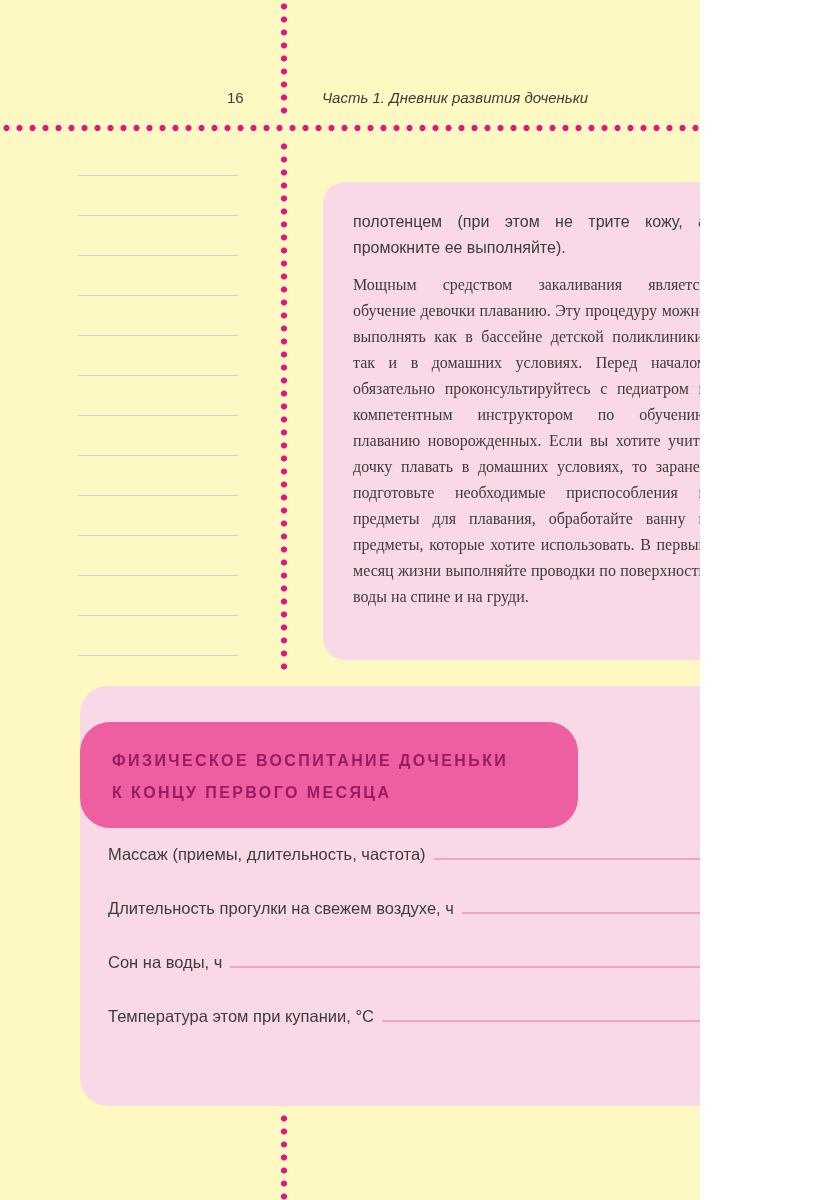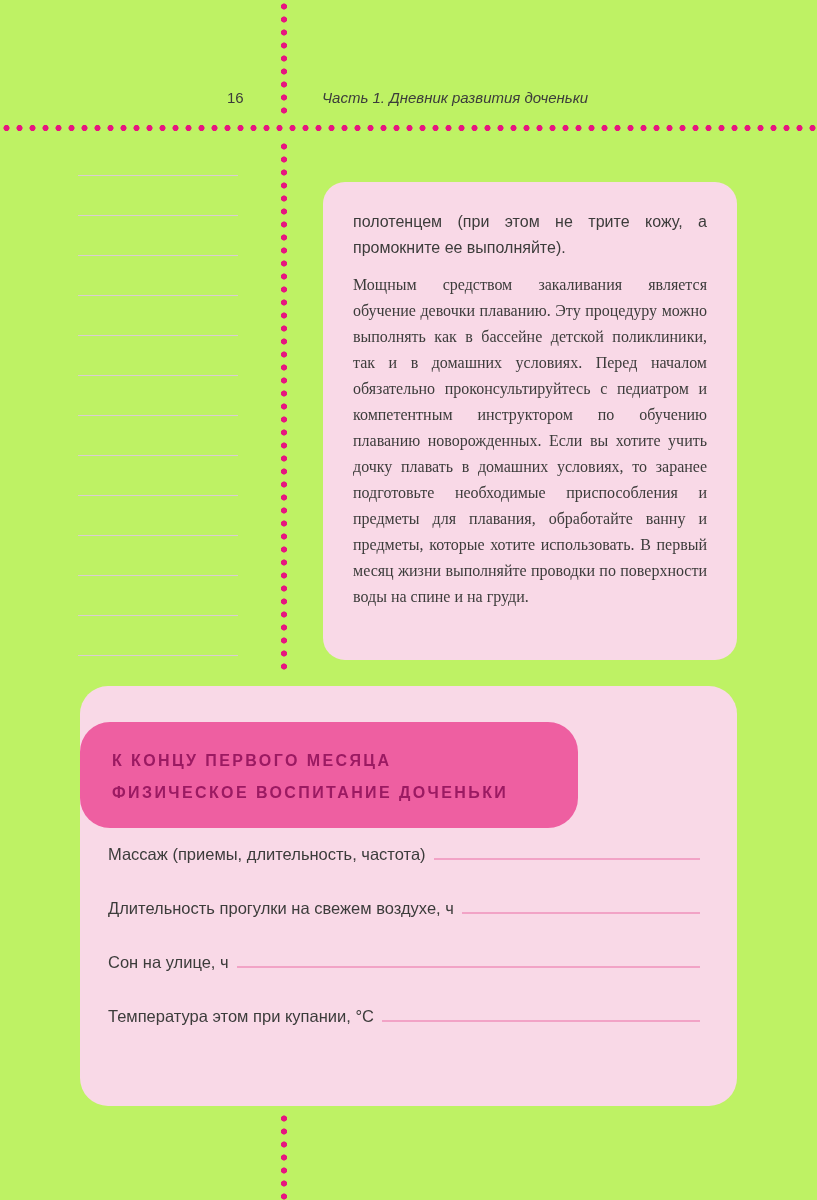--- a/index.html
+++ b/index.html
@@ -7,21 +7,21 @@
     --box-pink:#f9d9e7;
     --banner-pink:#ee5fa1;
     --banner-text:#9b1a62;
     --text:#3c3c3b;
     --underline:#f2a3c6;
     --wline:#d9ccd3;
   }
   *{margin:0;padding:0;box-sizing:border-box;}
   html,body{background:#ffffff;}
   .page{
-    position:relative;width:817px;height:1200px;background:#bef264;
+    position:relative;width:700px;height:1200px;background:#fef9c3;
     font-family:"Liberation Sans",sans-serif;color:var(--text);overflow:hidden;
   }
   .page-num{position:absolute;left:227px;top:89px;font-size:15px;}
   .running-title{position:absolute;left:322px;top:89px;font-size:15px;font-style:italic;}
 
   
   .dot-h{
     position:absolute;left:0;top:123px;width:817px;height:10px;
     background-image:radial-gradient(circle at 6.5px 5px,var(--accent) 2.7px,rgba(231,21,127,0) 3.4px);
     background-size:13px 10px;background-repeat:repeat-x;
@@ -95,34 +95,34 @@
 
   <section class="note-box">
     <div>
         <p>полотенцем (при этом не трите кожу, а промокните ее выполняйте).</p>
         <p>Мощным средством закаливания является обучение девочки плаванию. Эту процедуру можно выполнять как в бассейне детской поликлиники, так и в домашних условиях. Перед началом обязательно проконсультируйтесь с педиатром и компетентным инструктором по обучению плаванию новорожденных. Если вы хотите учить дочку плавать в домашних условиях, то заранее подготовьте необходимые приспособления и предметы для плавания, обработайте ванну и предметы, которые хотите использовать. В первый месяц жизни выполняйте проводки по поверхности воды на спине и на груди.</p>
       </div>
   </section>
 
   <section class="form-box">
     <div class="form-title">
+      <div>ФИЗИЧЕСКОЕ ВОСПИТАНИЕ ДОЧЕНЬКИ</div>
       <div>К КОНЦУ ПЕРВОГО МЕСЯЦА</div>
-      <div>ФИЗИЧЕСКОЕ ВОСПИТАНИЕ ДОЧЕНЬКИ</div>
     </div>
     <div class="fields">
         <div class="frow">
           <span class="flabel">Массаж (приемы, длительность, частота)</span>
           <span class="fline"></span>
         </div>
         <div class="frow">
           <span class="flabel">Длительность прогулки на свежем воздухе, ч</span>
           <span class="fline"></span>
         </div>
         <div class="frow">
-          <span class="flabel">Сон на улице, ч</span>
+          <span class="flabel">Сон на воды, ч</span>
           <span class="fline"></span>
         </div>
         <div class="frow">
           <span class="flabel">Температура этом при купании, °С</span>
           <span class="fline"></span>
         </div>
       </div>
   </section>
 
 </div>

